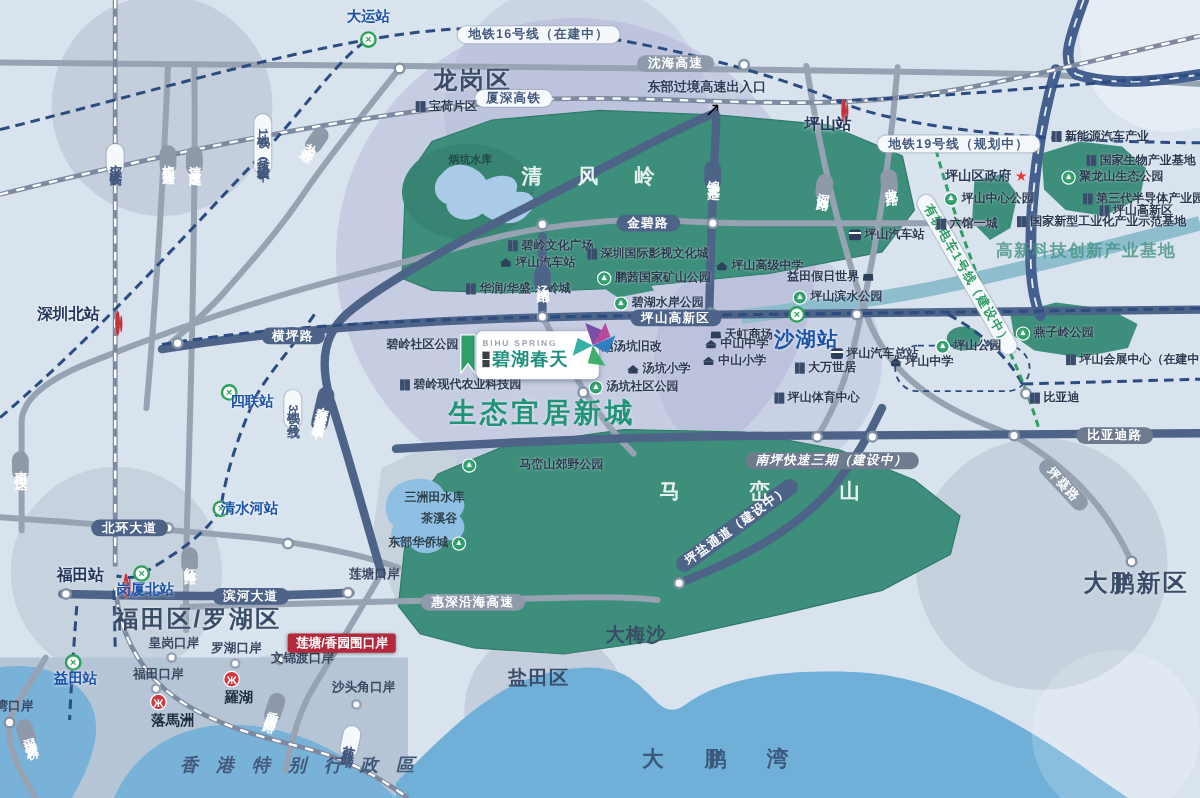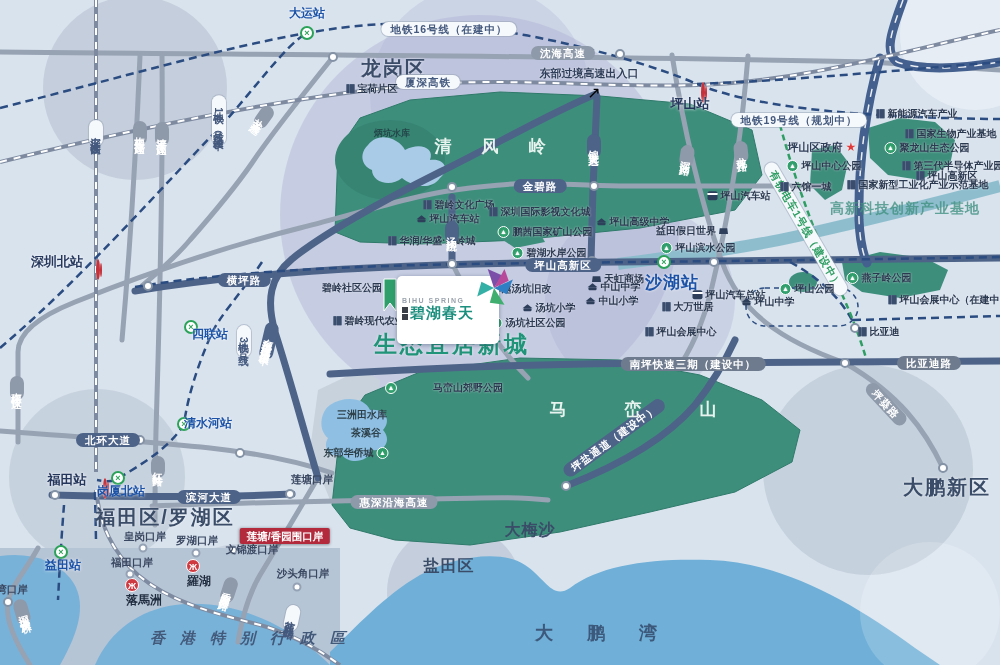--- a/index.html
+++ b/index.html
@@ -57,21 +57,21 @@
             color:#2aa257;font-size:9px;font-weight:800;line-height:10px;text-align:center}
   .mk-rail{width:16px;height:16px;border-radius:50%;background:#fff;border:2px solid #c4333c;position:relative}
   .mk-rail::after{content:"";position:absolute;inset:1.5px;border-radius:50%;border:1.5px solid #c4333c}
   .mk-rail::before{content:"";position:absolute;inset:5px;border-radius:50%;background:#c4333c;z-index:1}
   .mk-mtr{width:14px;height:14px;border-radius:50%;background:#cf3940;color:#fff;font-weight:800;
           font-size:9px;line-height:14px;text-align:center;border:1px solid #fff}
   .mk-node{width:10px;height:10px;border-radius:50%;background:#fff;border:2.5px solid #8492a6}
   .mk-pnode{width:9px;height:9px;border-radius:50%;background:#fff;border:2px solid #95a2b5}
   
   .logo-card{position:absolute;width:92px;height:36px;background:#fff;border-radius:5px;z-index:6;
-             box-shadow:0 1px 4px rgba(40,60,90,.45);display:flex;align-items:center;padding:16px 5px}
+             box-shadow:0 1px 4px rgba(40,60,90,.45);display:flex;align-items:center;padding:2px 5px}
   .logo-en{font-size:7px;letter-spacing:1.5px;color:#9aa3ae;font-weight:600}
   .logo-cn-row{display:flex;align-items:center;gap:2px}
   .logo-mark{width:6px;height:13px;background:linear-gradient(#3a3f47 0 45%,#fff 45% 55%,#3a3f47 55%)}
   .logo-cn{font-size:15px;font-weight:800;color:#1d8f7f;letter-spacing:1px}
   .pinwheel{position:absolute;right:-16px;top:-9px}
 </style>
 </head>
 <body>
 
 <div id="map">
@@ -360,21 +360,21 @@
       </div>
       <div class="lb eco" style="left: 452px; top: 344px; transform: translate(-50%, -50%);">
         <span>生态宜居新城</span>
       </div>
       <div class="lb poi" style="left: 688px; top: 307px; transform: translate(-50%, -50%);">
         <span class="ico ico-bld"></span>
         <span>大万世居</span>
       </div>
       <div class="lb poi" style="left: 681px; top: 332px; transform: translate(-50%, -50%);">
         <span class="ico ico-bld"></span>
-        <span>坪山会展中心</span>
+        <span>坪山体育中心</span>
       </div>
       <div class="lb poi" style="left: 729px; top: 295px; transform: translate(-50%, -50%);">
         <span class="ico ico-bus"></span>
         <span>坪山汽车总站</span>
       </div>
       <div class="lb poi" style="left: 768px; top: 302px; transform: translate(-50%, -50%);">
         <span class="ico ico-sch"></span>
         <span>坪山中学</span>
       </div>
       <div class="lb poi" style="left: 807px; top: 289px; transform: translate(-50%, -50%);">
@@ -386,21 +386,21 @@
         <span>燕子岭公园</span>
       </div>
       <div class="lb poi" style="left: 949px; top: 300px; transform: translate(-50%, -50%);">
         <span class="ico ico-bld"></span>
         <span>坪山会展中心（在建中）</span>
       </div>
       <div class="lb poi" style="left: 879px; top: 332px; transform: translate(-50%, -50%);">
         <span class="ico ico-bld"></span>
         <span>比亚迪</span>
       </div>
-      <div class="lb r-dgray" style="left: 693px; top: 364px; transform: translate(-50%, -50%);">
+      <div class="lb r-dgray" style="left: 693px; top: 384px; transform: translate(-50%, -50%); font-style: italic;">
         <span>南坪快速三期（建设中）</span>
       </div>
       <div class="lb r-dgray" style="left: 929px; top: 363px; transform: translate(-50%, -50%);">
         <span>比亚迪路</span>
       </div>
       <div class="lb r-gray" style="left: 886px; top: 404px; transform: translate(-50%, -50%) rotate(47deg);">
         <span>坪葵路</span>
       </div>
       <div class="lb r-navy" style="left: 614px; top: 438px; transform: translate(-50%, -50%) rotate(-36deg);">
         <span>坪盐通道（建设中）</span>

